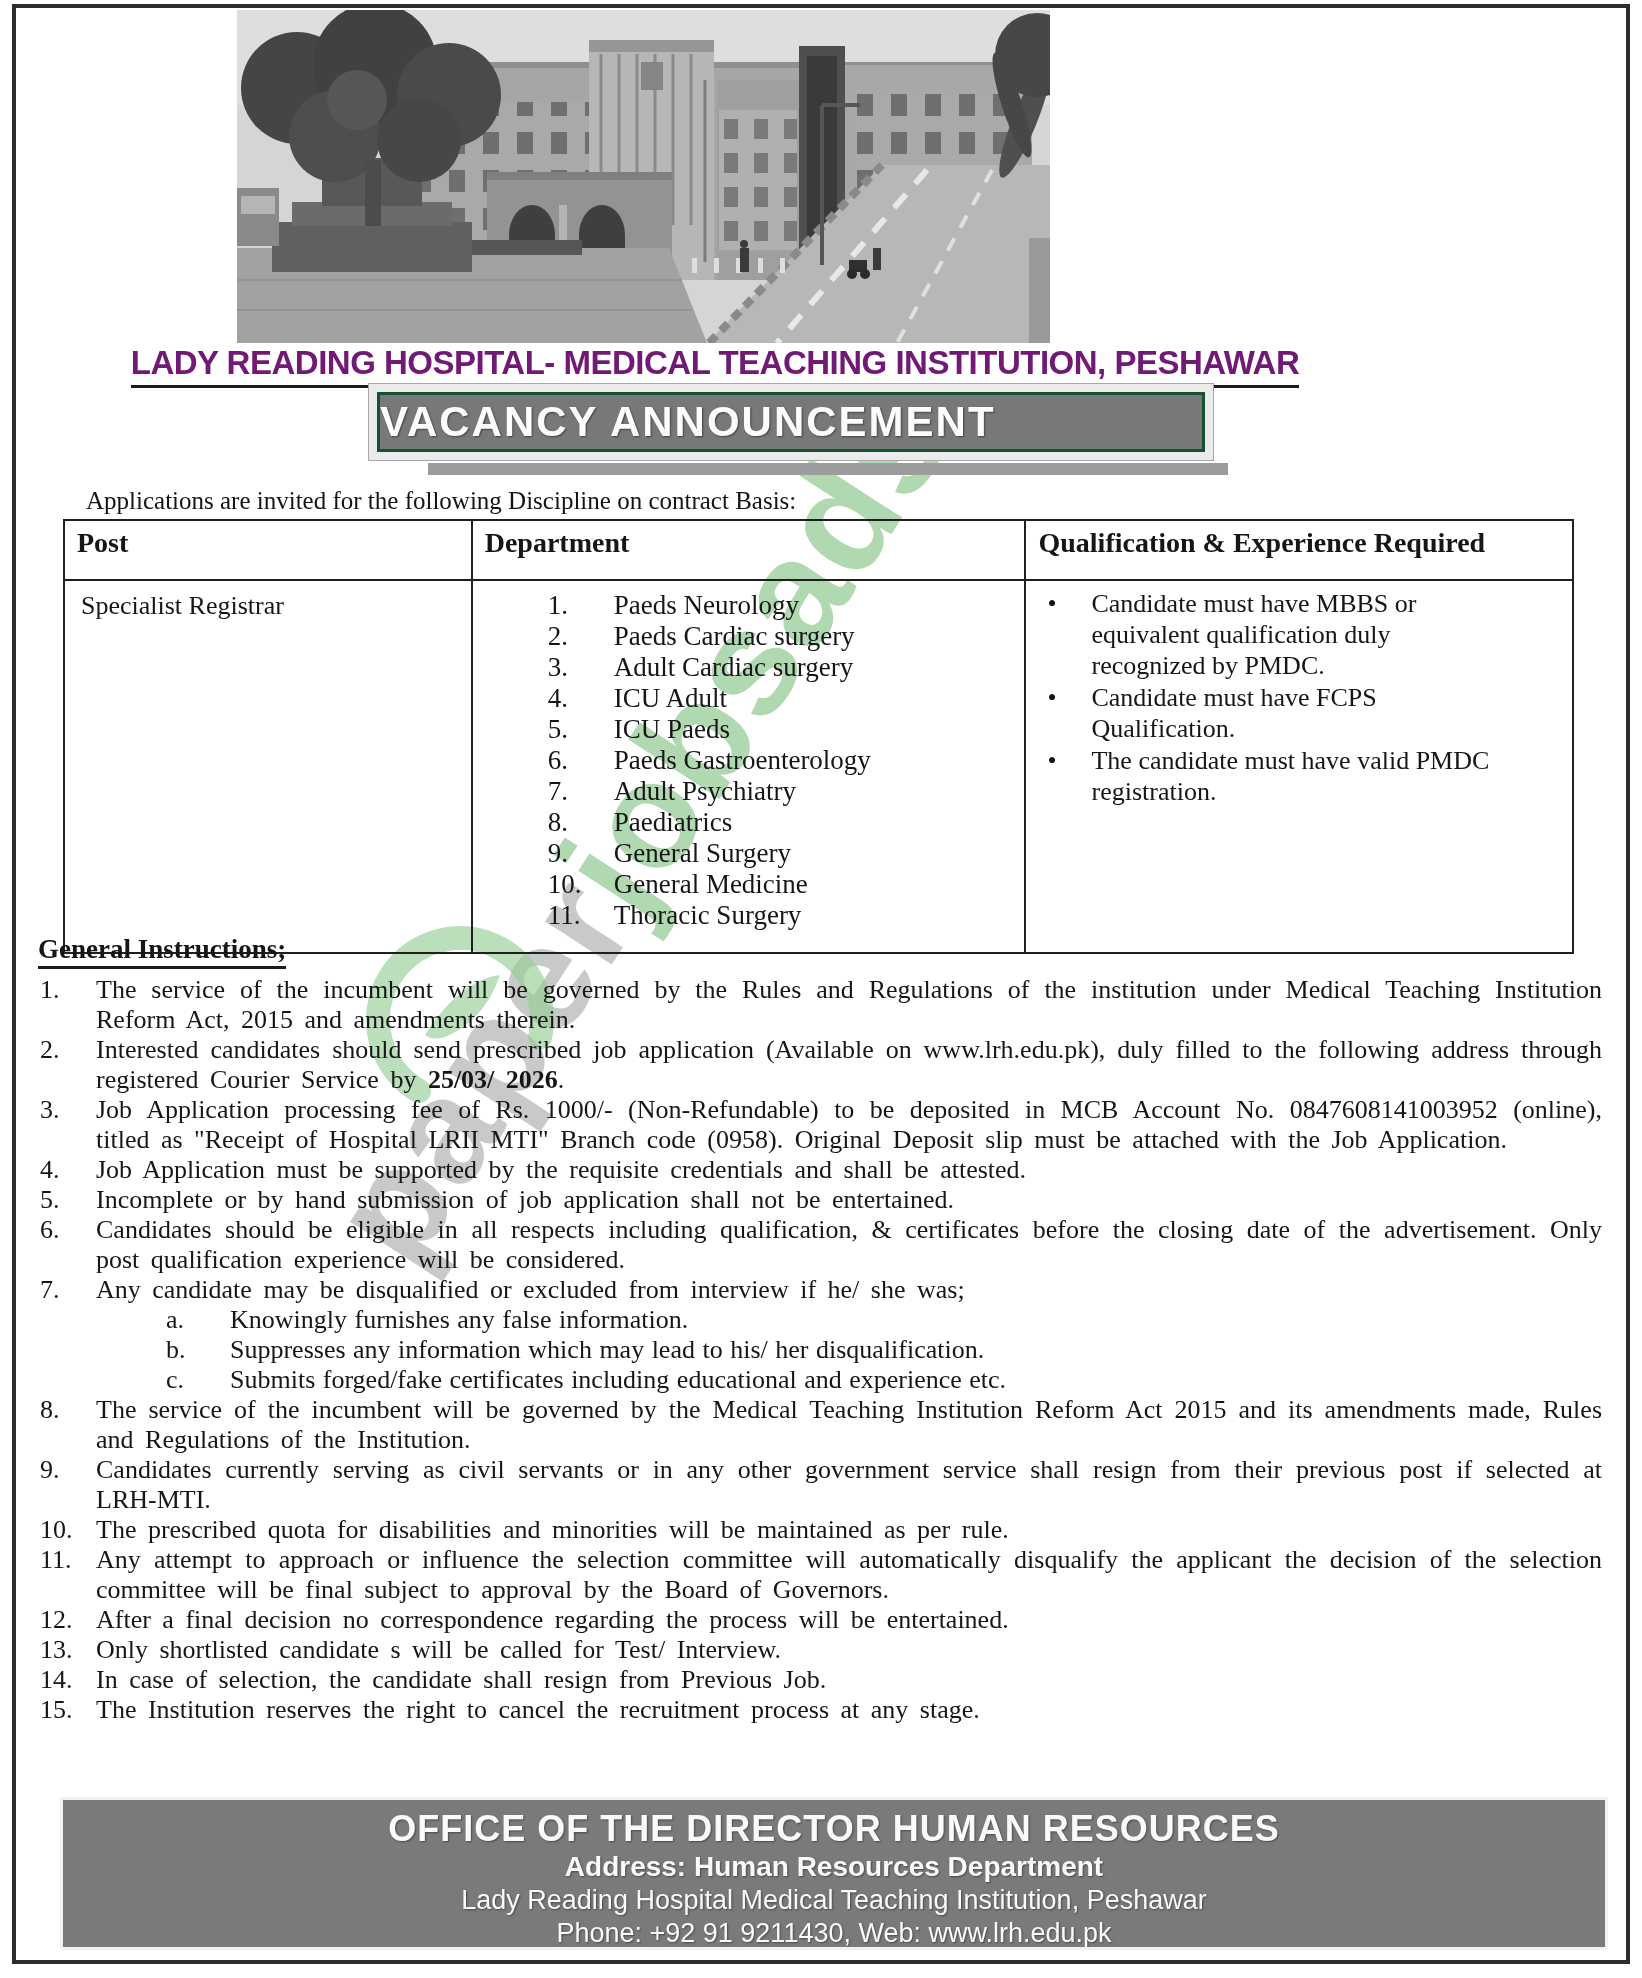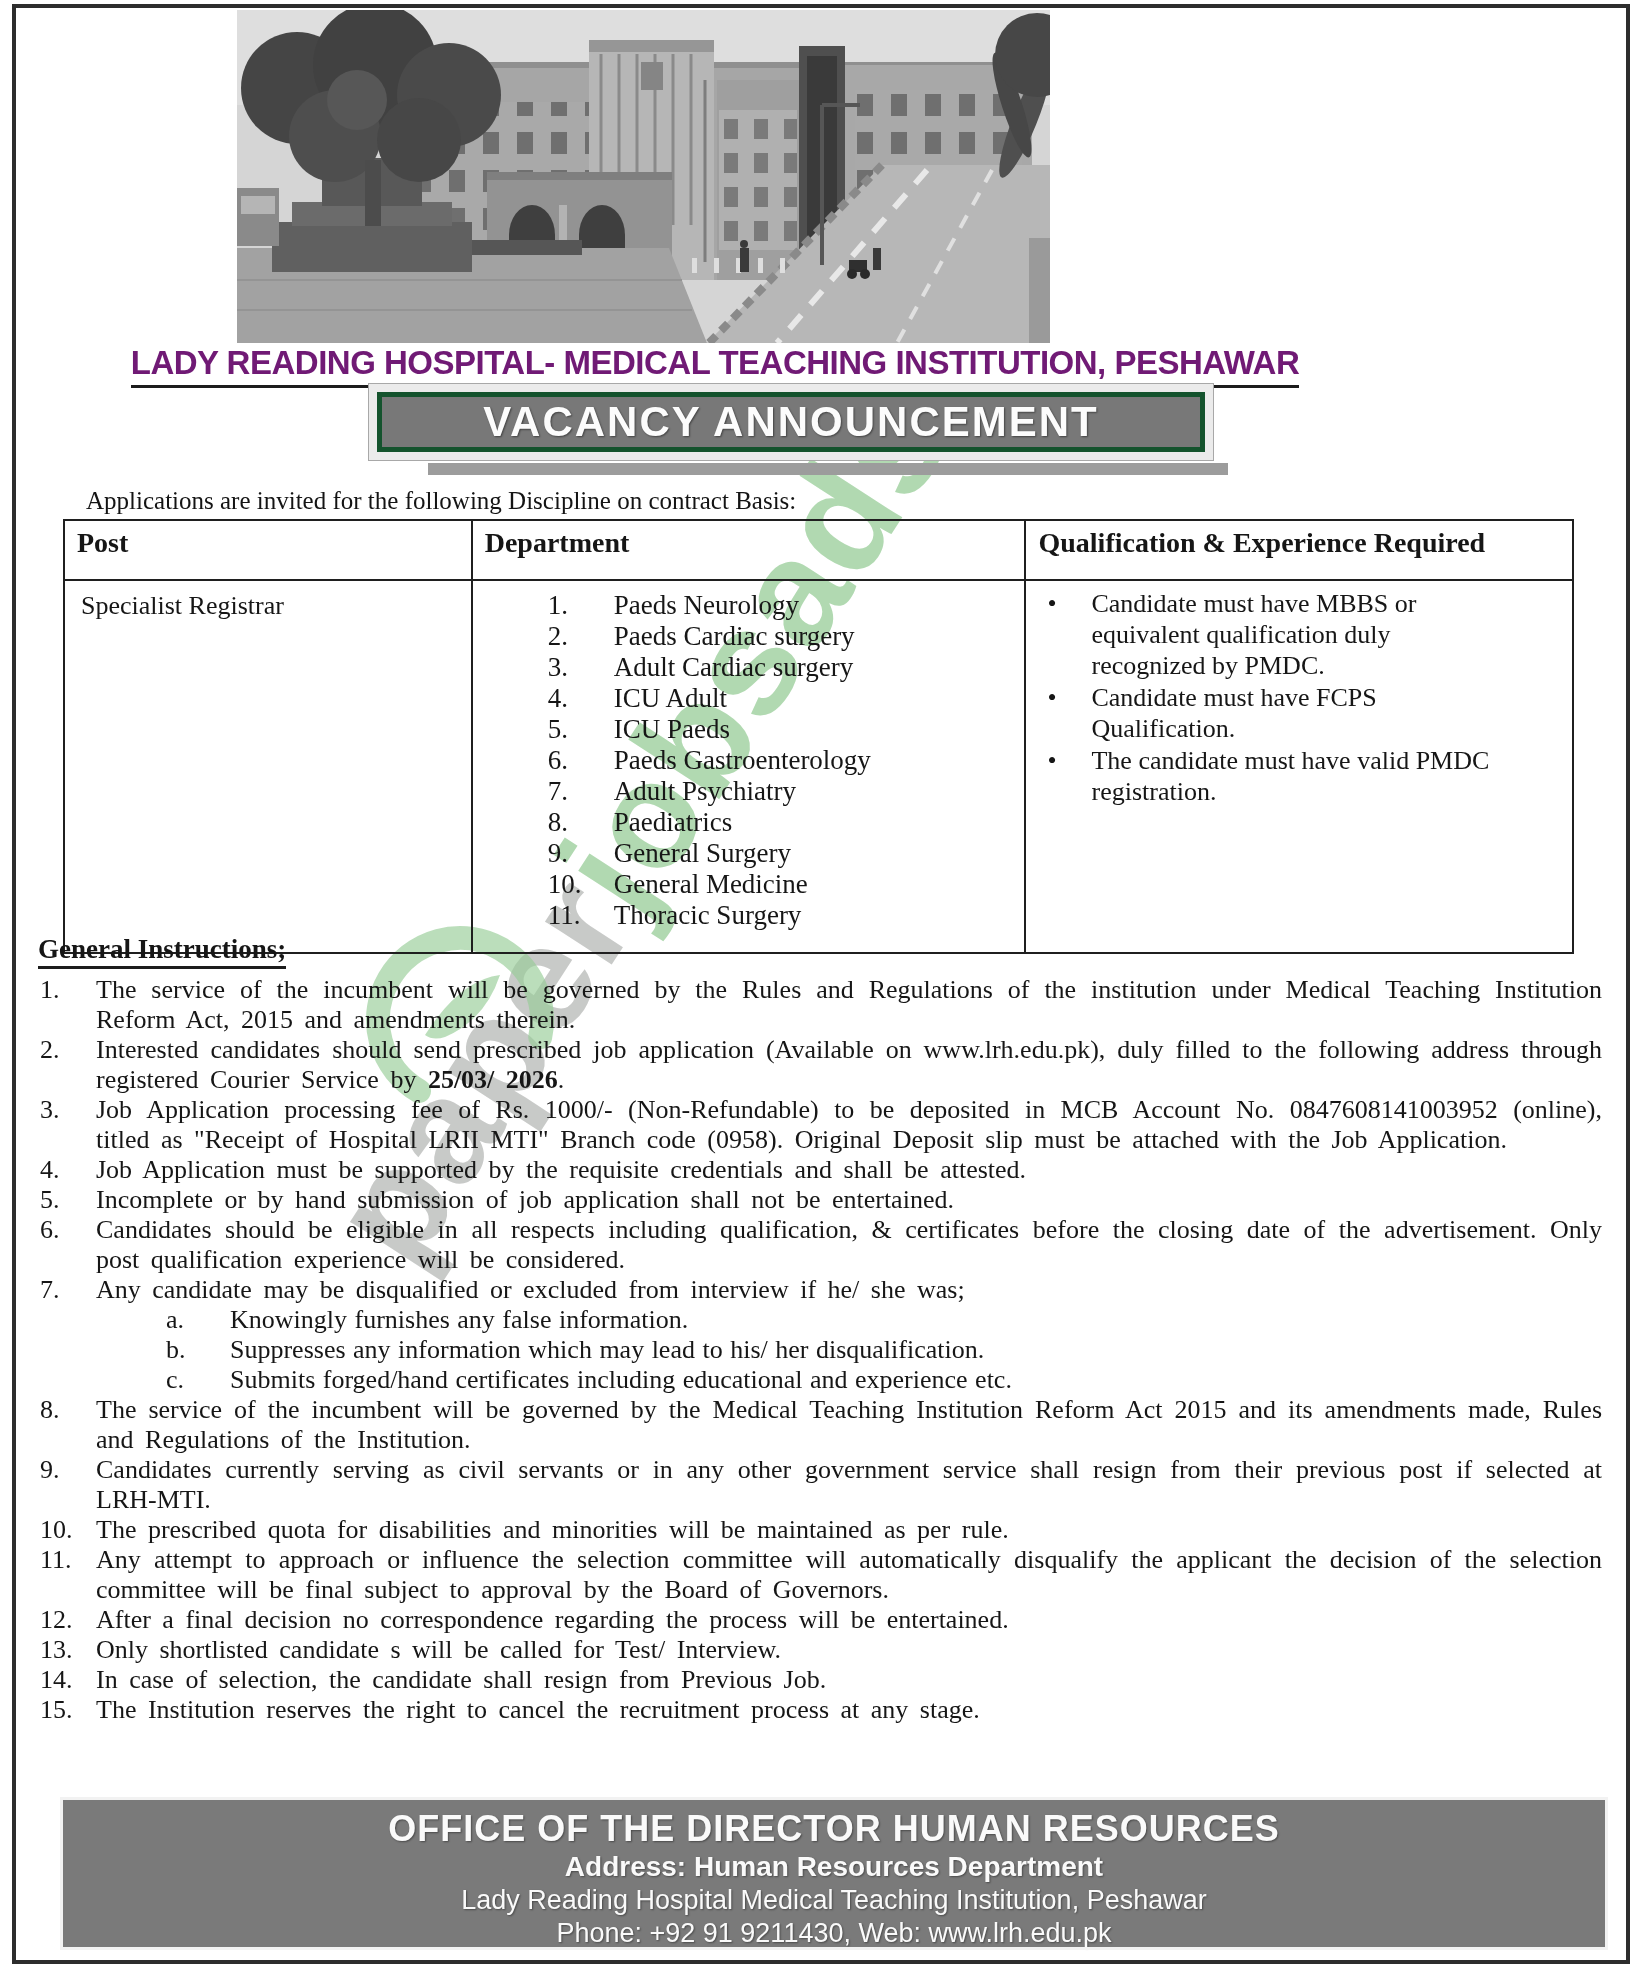--- a/index.html
+++ b/index.html
@@ -24,22 +24,22 @@
 
   
   .title{position:absolute;left:0;top:344px;width:1430px;text-align:center;}
   .title span{display:inline-block;font-family:"Liberation Sans","DejaVu Sans",sans-serif;
         font-weight:bold;font-size:33px;letter-spacing:-0.5px;color:#701a75;
         border-bottom:3px solid #1c1c1c;padding-bottom:3px;}
 
   
   .banner-outer{position:absolute;left:368px;top:383px;width:846px;height:78px;
         background:#ebebeb;border:1px solid #a8a8a8;box-sizing:border-box;padding:8px;}
-  .banner-inner{width:100%;height:100%;background:#787878;border:5px solid #14532d;
-        box-sizing:border-box;display:flex;align-items:center;justify-content:center;}
+  .banner-inner{width:100%;height:100%;background:#787878;border:3px solid #14532d;
+        box-sizing:border-box;display:flex;align-items:center;justify-content:flex-start;}
   .banner-inner span{font-family:"Liberation Sans","DejaVu Sans",sans-serif;font-weight:bold;
         font-size:42px;letter-spacing:2px;color:#fcfcfc;text-shadow:1px 1px 2px rgba(0,0,0,.45);}
   .banner-shadow{position:absolute;left:428px;top:463px;width:800px;height:12px;background:#9c9c9c;}
 
   
   .intro{position:absolute;left:86px;top:487px;font-size:25px;color:#141414;}
 
   
   table.vac{position:absolute;left:63px;top:519px;width:1511px;border-collapse:collapse;}
   table.vac th,table.vac td{border:2px solid #1f1f1f;vertical-align:top;}
@@ -293,21 +293,21 @@
           <div class="gi-sub">
               <span class="gi-sub-letter">a.</span>
               <span>Knowingly furnishes any false information.</span>
             </div>
           <div class="gi-sub">
               <span class="gi-sub-letter">b.</span>
               <span>Suppresses any information which may lead to his/ her disqualification.</span>
             </div>
           <div class="gi-sub">
               <span class="gi-sub-letter">c.</span>
-              <span>Submits forged/hand certificates including educational and experience etc.</span>
+              <span>Submits forged/fake certificates including educational and experience etc.</span>
             </div>
         </div>
       </div>
       <div class="gi-item">
           <span class="gi-num">8.</span>
           <div class="gi-text">The service of the incumbent will be governed by the Medical Teaching Institution Reform Act 2015 and its amendments made, Rules and Regulations of the Institution.</div>
         </div>
       <div class="gi-item">
           <span class="gi-num">9.</span>
           <div class="gi-text">Candidates currently serving as civil servants or in any other government service shall resign from their previous post if selected at LRH-MTI.</div>

